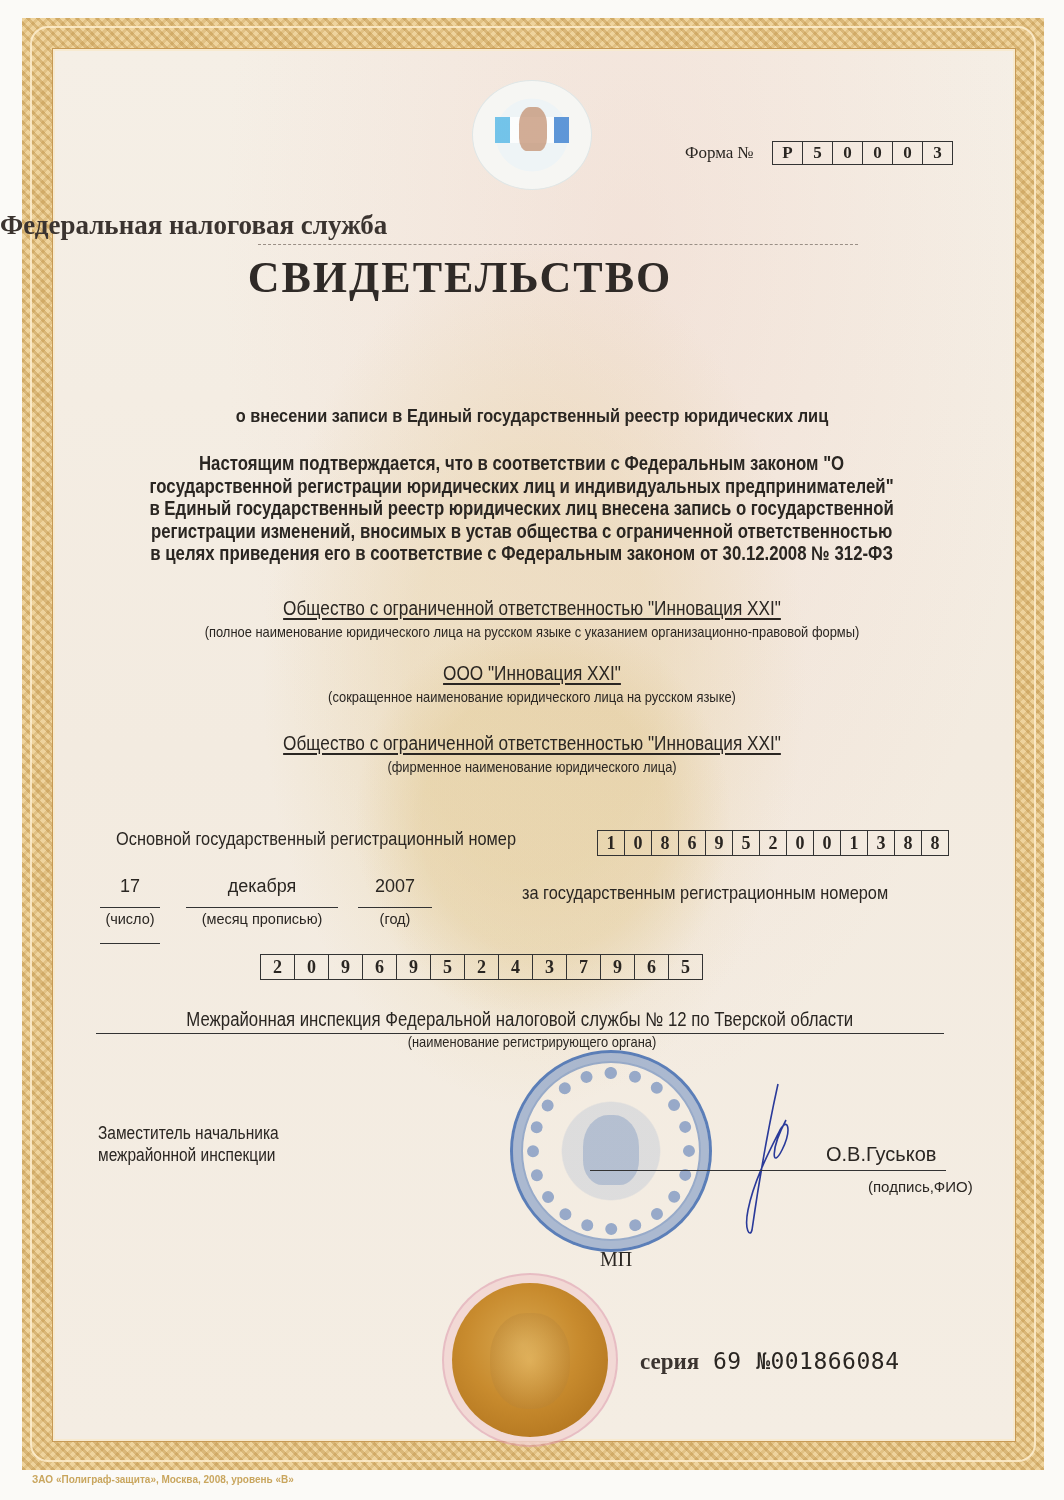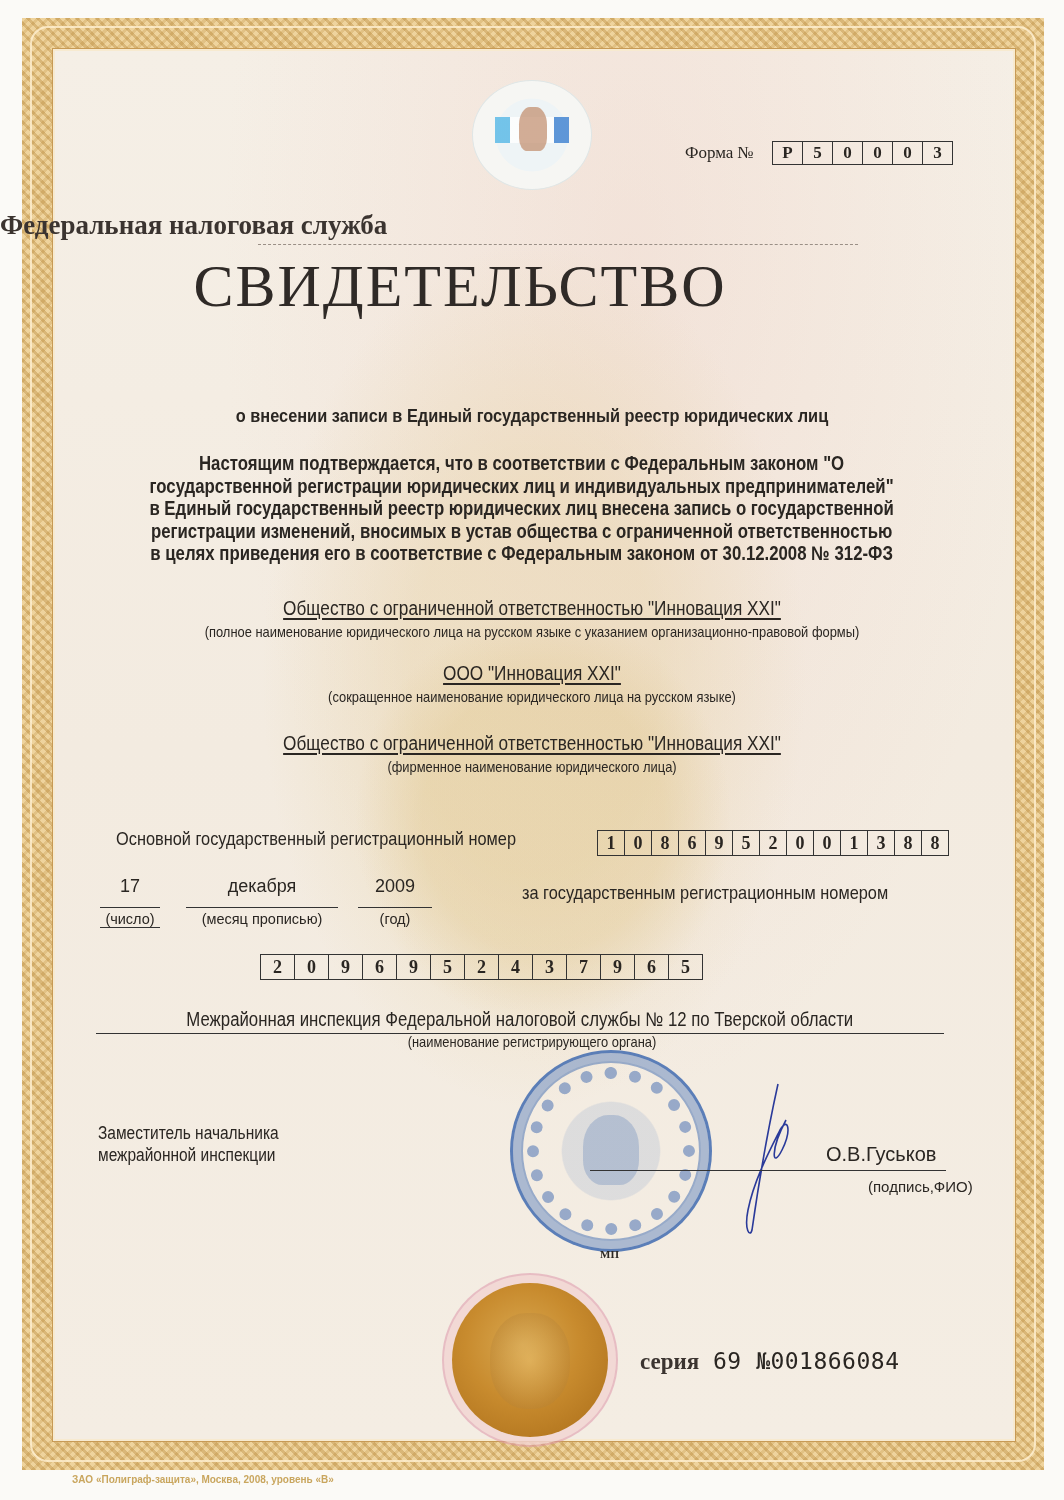--- a/index.html
+++ b/index.html
@@ -58,21 +58,21 @@
   .forma-label { left: 652px; top: 143px; font-size: 17px; margin-left: 33px; }
   .forma-boxes { left: 772px; top: 141px; display: flex; border: 1.5px solid #333; }
   .forma-boxes span {
     width: 29px; height: 22px; border-right: 1.5px solid #333; text-align: center;
     font-weight: bold; font-size: 17px; line-height: 22px;
   }
   .forma-boxes span:last-child { border-right: none; }
 
   .agency { left: 0; width: 1064px; top: 210px; font-weight: bold; font-size: 27px; color: #3b3430; }
   .agency-rule { left: 258px; top: 244px; width: 600px; border-top: 1px dashed #9a8f86; }
-  .title { left: 0; width: 920px; top: 252px; text-align: center; font-weight: normal; font-size: 60px; letter-spacing: 2px; color: #2f2a27; }
+  .title { left: 0; width: 920px; top: 252px; text-align: center; font-weight: bold; font-size: 44px; letter-spacing: 2px; color: #2f2a27; }
 
   .subtitle { left: 0; width: 1064px; top: 405px; text-align: center; font-weight: bold; font-size: 19px; font-family: "Liberation Sans", sans-serif; font-stretch: condensed; transform: scaleX(0.86); }
   .body-text {
     left: 40px; width: 1120px; top: 452px; font-weight: bold; font-size: 19.5px; line-height: 22.5px;
     font-family: "Liberation Sans", sans-serif; text-align: center;
     transform: scaleX(0.86); transform-origin: left top;
   }
   .body-text div { white-space: nowrap; }
 
   .cond { font-family: "Liberation Sans", sans-serif; transform: scaleX(0.86); }
@@ -89,21 +89,21 @@
   }
   .digit-boxes span:last-child { border-right: none; }
   .ogrn-boxes { left: 597px; top: 830px; }
   .grn-boxes { left: 260px; top: 954px; }
   .grn-boxes span { width: 33px; }
 
   .date-field { text-align: center; font-family: "Liberation Sans", sans-serif; }
   .date-field .v { font-size: 18px; border-bottom: 1.5px solid #333; padding-bottom: 10px; display: block; }
   .date-field .h { font-size: 14.5px; display: block; margin-top: 3px; }
   .d-day { left: 100px; top: 876px; width: 60px; }
-  .d-day .h { border-bottom: 1.5px solid #333; padding-bottom: 0; }
+  .d-day .h { border-bottom: 1.5px solid #333; padding-bottom: 16px; }
   .d-month { left: 186px; top: 876px; width: 152px; }
   .d-year { left: 358px; top: 876px; width: 74px; }
   .grn-label { left: 522px; top: 882px; font-size: 19px; font-family: "Liberation Sans", sans-serif; transform: scaleX(0.86); transform-origin: left top; white-space: nowrap; }
 
   .authority { left: 96px; top: 1008px; width: 848px; border-bottom: 1.5px solid #333; text-align: center; font-size: 19.5px; padding-bottom: 2px; }
   .authority span { display: inline-block; font-family: "Liberation Sans", sans-serif; transform: scaleX(0.86); white-space: nowrap; }
   .authority-hint { left: 0; width: 1064px; top: 1033px; text-align: center; font-size: 15px; }
 
   .position { left: 98px; top: 1122px; font-size: 18px; line-height: 22px; font-family: "Liberation Sans", sans-serif; transform: scaleX(0.86); transform-origin: left top; white-space: nowrap; }
   .sign-name { left: 826px; top: 1143px; font-size: 20px; font-family: "Liberation Sans", sans-serif; }
@@ -119,35 +119,35 @@
   .stamp .ring-text {
     position: absolute; left: 14px; top: 14px; right: 14px; bottom: 14px; border-radius: 50%;
     border: 12px dotted rgba(40,90,170,0.45);
   }
   .stamp .eagle {
     position: absolute; left: 70px; top: 62px; width: 56px; height: 70px;
     border-radius: 45% 45% 35% 35%; background: rgba(40,90,170,0.22);
   }
   .signature { left: 740px; top: 1080px; width: 60px; height: 160px; }
 
-  .mp { left: 600px; top: 1248px; font-weight: bold; font-size: 11px; }
+  .mp { left: 600px; top: 1248px; font-weight: normal; font-size: 20px; }
 
   .seal {
     left: 452px; top: 1283px; width: 156px; height: 154px; border-radius: 50%;
     background: radial-gradient(circle at 45% 40%, #d9a850 0%, #c88b2e 45%, #b77a22 75%, #a96c1c 100%);
     box-shadow: 0 0 0 8px rgba(250,235,225,0.6), 0 0 0 10px rgba(220,150,170,0.55);
   }
   .seal .emb {
     position: absolute; left: 38px; top: 30px; width: 80px; height: 96px; border-radius: 45%;
     background: radial-gradient(ellipse, rgba(240,200,120,0.4), rgba(150,95,25,0.3));
   }
   .series-label { left: 640px; top: 1349px; font-weight: bold; font-size: 23px; color: #3b3430; }
   .series-val { left: 713px; top: 1348px; font-size: 23px; font-family: "DejaVu Sans Mono", "Liberation Mono", monospace; letter-spacing: 0.5px; color: #2a2622; }
 
-  .printer { left: 32px; top: 1474px; font-size: 10px; color: #c9a65e; font-family: "Liberation Sans", sans-serif; font-weight: bold; margin-left: 40px; }
+  .printer { left: 32px; top: 1474px; font-size: 10px; color: #c9a65e; font-family: "Liberation Sans", sans-serif; font-weight: bold; }
 </style>
 </head>
 <body>
 
 <div class="sheet">
   <div class="inner">
     <div class="watermark-eagle"></div>
   </div>
 </div>
 
@@ -214,21 +214,21 @@
 
 <div class="abs date-field d-day">
   <span class="v">17</span>
   <span class="h">(число)</span>
 </div>
 <div class="abs date-field d-month">
   <span class="v">декабря</span>
   <span class="h">(месяц прописью)</span>
 </div>
 <div class="abs date-field d-year">
-  <span class="v">2009</span>
+  <span class="v">2007</span>
   <span class="h">(год)</span>
 </div>
 <div class="abs grn-label">за государственным регистрационным номером</div>
 
 <div class="abs digit-boxes grn-boxes">
   <span>2</span>
   <span>0</span>
   <span>9</span>
   <span>6</span>
   <span>9</span>

